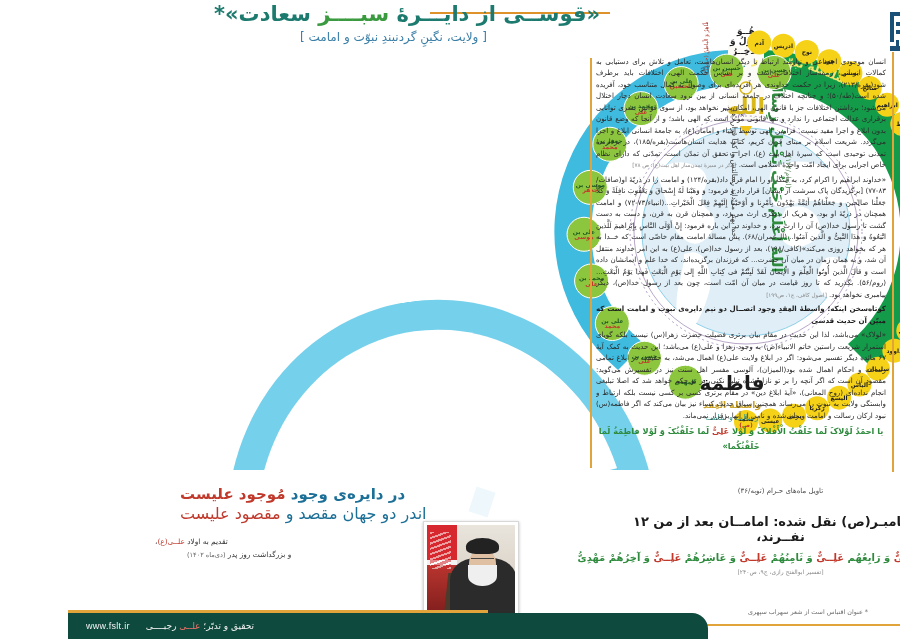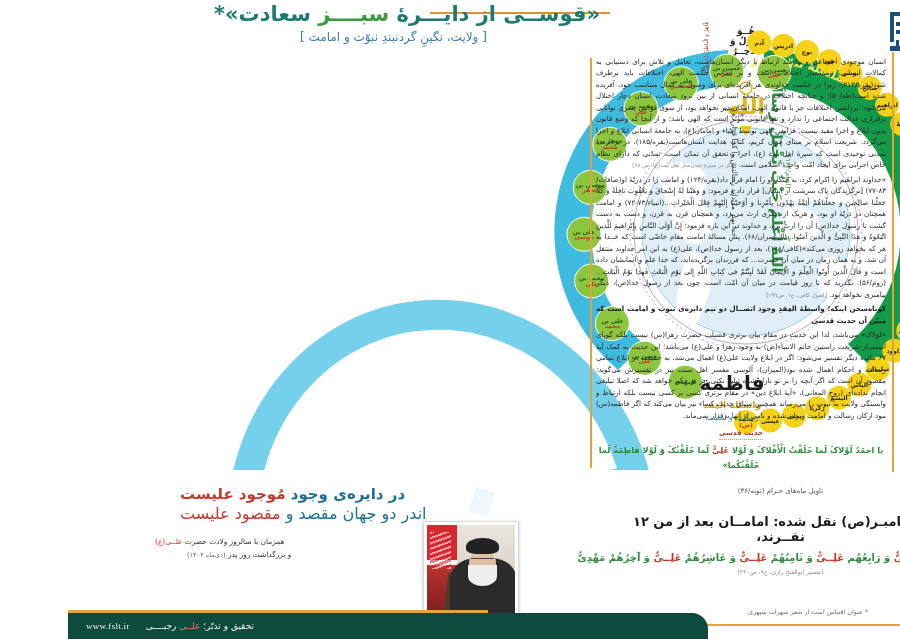--- a/index.html
+++ b/index.html
@@ -288,21 +288,21 @@
     left: 0; bottom: 0;
     width: 630px; height: 26px;
     display:flex; align-items:center; justify-content:flex-end;
     gap: 16px;
     direction: rtl;
     padding-left: 18px;
     font-size: 9px; color: #f3f3f3;
     z-index: 11;
   }
   .footer-text .red { color:#e8726a; }
-  .footer-text .url { font-family:Liberation Serif, serif; font-size:9px; letter-spacing:.3px; }
+  .footer-text .url { font-family:Liberation Sans, sans-serif; font-size:9px; letter-spacing:.3px; }
 
   
   .edge-rail {
     position:absolute; right: 6px; top: 52px;
     width: 2px; height: 420px; background:#e0a43a; z-index:5;
   }
 </style>
 </head>
 <body>
 
@@ -345,21 +345,20 @@
   </svg>
 
   <div class="edge-rail"></div>
   <div class="left-rule"></div>
 
   <div class="textcol">
     <p><span>انسان موجودی اجتماعی و نیازمند ارتباط با دیگر انسان‌هاست، تعامل و تلاش برای دستیابی به کمالاتِ انسانی، زمینه‌ساز اختلافات است و بر اساس حکمت الهی، اختلافات باید برطرف شود(بقره/۲۱۳)، زیرا در حکمت خداوندی هر آفریده‌ای برای وصول به کمال متناسب خود، آفریده شده است(طه/۵۰)؛ و چنانچه اختلاف در جامعهٔ انسانی از بین نرود سعادت انسان دچار اختلال می‌شود؛ برداشتن اختلافات جز با قانون الهی، امکان‌پذیر نخواهد بود، از سوی قوانین بشری توانایی برقراری عدالت اجتماعی را ندارد و تنها قانونی موثر است که الهی باشد؛ و از آنجا که وضع قانون بدون ابلاغ و اجرا مفید نیست. فرامین الهی توسط انبیاء و امامان(ع)، به جامعهٔ انسانی ابلاغ و اجرا می‌گردد. شریعت اسلام بر مبنای قرآن کریم، کتاب هدایت انسان‌هاست(بقره/۱۸۵)، در بردارندهٔ تمدنی توحیدی است که سیرهٔ اهل بیت (ع)، اجرا و تحقق آن تمدّن است، تمدّنی که دارای نظام خاص اجرایی برای ایجاد امّت واحدهٔ اسلامی است.</span> <span class="ref">[تدبّر در سیرهٔ تمدن‌ساز اهل بیت(ع)، ص ۷۸]</span></p>
     <p><span>«خداوند ابراهیم را اکرام کرد، به اینکه او را امام قرار داد(بقره/۱۲۴) و امامت را در ذریّهٔ او(صافات/۸۳-۷۷) [برگزیدگان پاک سرشت از ایشان] قرار داد و فرمود: وَ وَهَبْنا لَهُ إِسْحاقَ وَ یَعْقُوبَ نافِلَةً وَ کُلاًّ جَعَلْنا صالِحینَ وَ جَعَلْناهُمْ أَئِمَّةً یَهْدُونَ بِأَمْرِنا وَ أَوْحَیْنا إِلَیْهِمْ فِعْلَ الْخَیْراتِ...(انبیاء/۷۳-۷۲) و امامت همچنان در ذریّهٔ او بود، و هریک از دیگری ارث می‌برد، و همچنان قرن به قرن، و دست به دست گشت تا رسول خدا(ص) آن را ارث برد، و خداوند در این باره فرمود: إِنَّ أَوْلَى النَّاسِ بِإِبْراهیمَ لَلَّذینَ اتَّبَعُوهُ وَ هذَا النَّبِیُّ وَ الَّذینَ آمَنُوا...(آل‌عمران/۶۸). پس مسالهٔ امامت مقام خاصّی است که خــدا به هر که بخواهد روزی می‌کند»(کافی/۱۹۸)، بعد از رسول خدا(ص)، علی(ع) به این امر خداوند منتقل آن شد، و به همان زمان در میان آن حضرت... که فرزندان برگزیده‌اند، که خدا علم و ایمانشان داده است وَ قالَ الَّذینَ أُوتُوا الْعِلْمَ وَ الْإیمانَ لَقَدْ لَبِثْتُمْ فی کِتابِ اللَّهِ إِلى‌ یَوْمِ الْبَعْثِ فَهذا یَوْمُ الْبَعْثِ...(روم/۵۶). بگذرید که تا روز قیامت در میان آن امّت است، چون بعد از رسول خدا(ص)، دیگر پیامبری نخواهد بود.</span> <span class="ref">[اصول کافی، ج۱، ص۱۹۹]</span></p>
     <p class="lead">کوتاه‌سخن اینکه؛ واسطهٔ العِقدِ وجود اتصــال دو نیم دایره‌ی نبوت و امامت است که مبیّن آن حدیث قدسی</p>
     <p>«لولاک» می‌باشد، لذا این حدیث در مقام بیان برتری فضیلت حضرت زهرا(س) نیست بلکه گویای استمرار شریعت راستین خاتم الانبیاء(ص) به وجود زهرا و علی(ع) می‌باشد؛ این حدیث به کمک آیهٔ ۶۷ مائده دیگر تفسیر می‌شود: اگر در ابلاغ ولایت علی(ع) اهمال می‌شد، به حقیقت در ابلاغ تمامی رسالت و احکام اهمال شده بود(المیزان)، آلوسی مفسر اهل سنت نیز در تفسیرش می‌گوید: مقصود آن است که اگر آنچه را بر تو نازل شده تبلیغ نکنی، بر تو حکم خواهد شد که اصلا تبلیغی انجام نداده‌ای (روح المعانی)، «آیهٔ ابلاغ دین» در مقام برتری کسی بر کسی نیست بلکه ارتباط و وابستگی ولایت به نبوت را می‌رساند همچنین سیاق حدیث کساء نیز بیان می‌کند که اگر فاطمه(س) نبود ارکان رسالت و امامت ویران شده و نامی از آنها برقرار نمی‌ماند.</p>
-    <p style="text-align:center"><span class="qudsi-label">حدیث قدسی</span></p>
     <p class="arabic-line"><span>یا احمَدُ لَوْلاکَ لَما خَلَقْتُ الْأَفْلاکَ وَ لَوْلا </span><span class="red">عَلِیٌّ</span><span> لَما خَلَقْتُکَ وَ لَوْلا فاطِمَةُ لَما خَلَقْتُکُما»</span></p>
 
   </div>
 
   <svg id="diagram" viewBox="0 0 420 420">
     <defs>
       <path id="greenArcPath" d="M 210 42 A 168 168 0 0 1 300 360" fill="none"></path>
       <path id="blueArcPath" d="M 210 44 A 166 166 0 0 0 118 358" fill="none"></path>
       <path id="innerRingPath" d="M 210 92 A 118 118 0 0 0 125 330" fill="none"></path>
       <path id="innerRingPath2" d="M 210 92 A 118 118 0 0 1 300 318" fill="none"></path>
@@ -595,21 +594,21 @@
       <div class="fig-cloak"></div>
       <div class="fig-body"></div>
       <div class="fig-head"></div>
       <div class="fig-beard"></div>
       <div class="fig-turban"></div>
       <div class="fig-glasses"></div>
     </div>
   </div>
 
   <div class="dedication">
-    <div><span>همزمان با سالروز ولادت حضرت </span><span class="red">علــی(ع)</span></div>
+    <div><span>تقدیم به اولاد </span><span class="red">علــی(ع)</span><span>،</span></div>
     <div><span>و بزرگداشت روز پدر </span><span class="sm">(دی‌ماه ۱۴۰۲)</span></div>
   </div>
 
   <div class="hadith-wrap">
     <div class="cap">تاویل ماه‌های حـرام (توبه/۳۶)</div>
     <div class="narr">از پیامبـر(ص) نقل شده: امامــان بعد از من ۱۲ نفــرند،</div>
     <div class="ar"><span>أَوَّلُهُمْ </span><span class="red">عَلِــیٌّ</span><span> وَ رَابِعُهُم </span><span class="red">عَلِــیٌّ</span><span> وَ ثَامِنُهُمْ </span><span class="red">عَلِــیٌّ</span><span> وَ عَاشِرُهُمْ </span><span class="red">عَلِــیٌّ</span><span> وَ آخِرُهُمْ </span><span>مَهْدِیُّ</span></div>
     <div class="src">[تفسیر ابوالفتح رازی، ج۹، ص۲۴۰]</div>
   </div>
 

